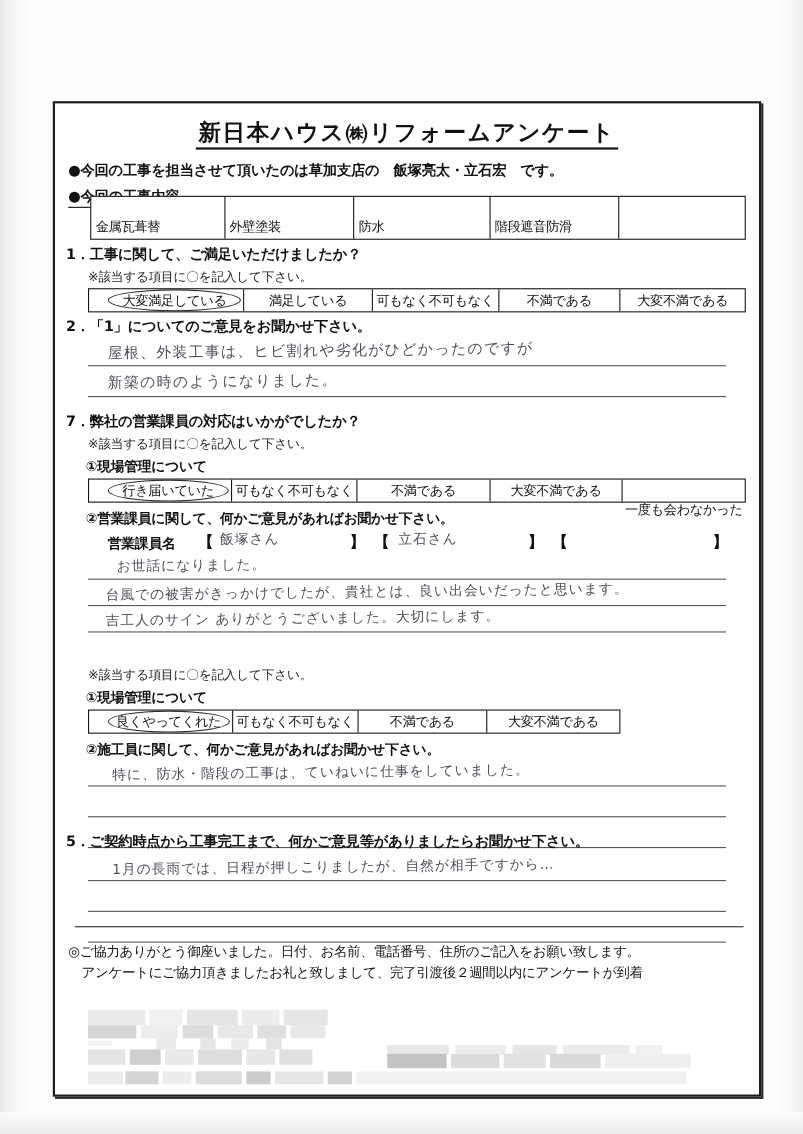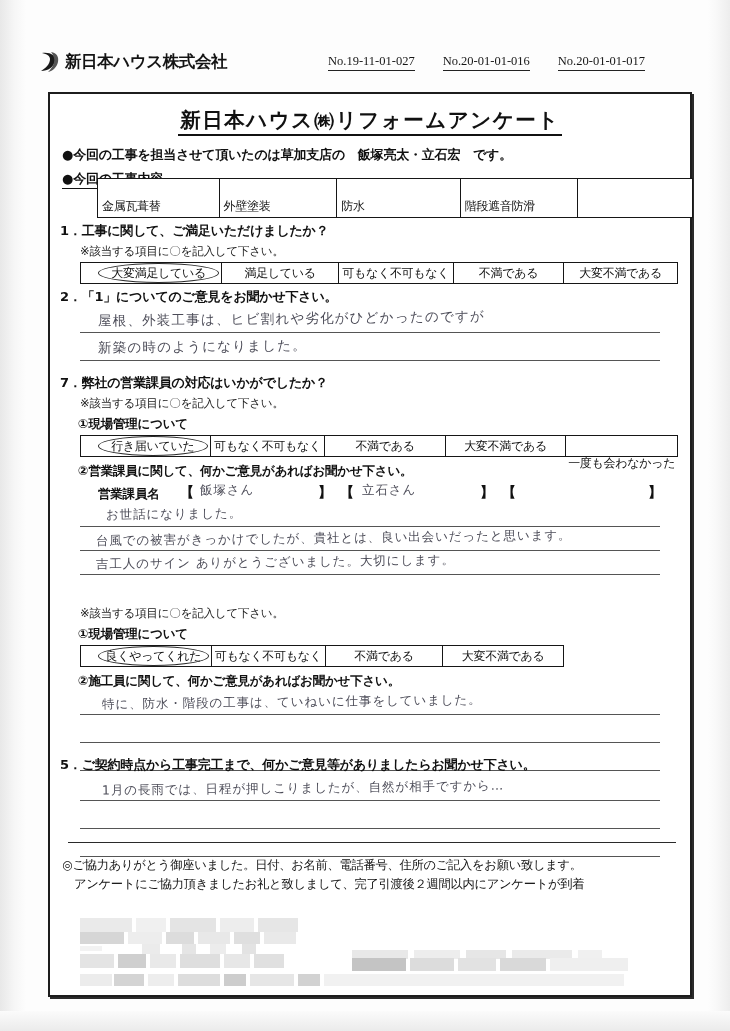--- a/index.html
+++ b/index.html
@@ -261,48 +261,32 @@
 </style>
 </head>
 <body>
 
 <div id="page">
 
   <div class="scan-edge-left"></div>
   <div class="scan-edge-right"></div>
   <div class="scan-edge-bottom"></div>
 
-  <div class="header">
-    <div class="logo-wrap">
-      <span class="logo-mark">
-        <svg width="22" height="24" viewBox="0 0 22 24">
-          <path d="M4 3 C12 2, 18 5, 17 11 C16 17, 10 21, 3 21 C8 18, 12 14, 12 9 C12 6, 9 4, 4 3 Z" fill="#1a1a1a"></path>
-          <path d="M13 2 C19 3, 21 7, 20 12 C19 17, 15 21, 10 22 C15 17, 17 12, 16 8 C15 5, 14 3, 13 2 Z" fill="#555"></path>
-        </svg>
-      </span>
-      <span class="logo-text">新日本ハウス株式会社</span>
-    </div>
-    <div class="doc-numbers">
-      <span class="doc-no">No.19-11-01-027</span>
-      <span class="doc-no">No.20-01-01-016</span>
-      <span class="doc-no">No.20-01-01-017</span>
-    </div>
-  </div>
 
   <div class="sheet">
     <div class="sheet-inner">
 
       <div class="title">
         <span>新日本ハウス㈱リフォームアンケート</span>
       </div>
 
       <div class="bullet-line" style="left:12px; top:52px;">●今回の工事を担当させて頂いたのは草加支店の　飯塚亮太・立石宏　です。</div>
       <div class="bullet-line underlined" style="left:12px; top:76px;">●今回の工事内容</div>
 
-      <div class="work-table" style="left:47px; top:84px; width:596px; height:40px;">
+      <div class="work-table" style="left:32px; top:84px; width:596px; height:40px;">
         <div class="work-cell" style="width:122px;">金属瓦葺替</div>
         <div class="work-cell" style="width:118px;">外壁塗装</div>
         <div class="work-cell" style="width:124px;">防水</div>
         <div class="work-cell" style="width:118px;">階段遮音防滑</div>
         <div class="work-cell" style="width:114px;"></div>
       </div>
 
       <div class="q-title" style="left:10px; top:128px;">1．工事に関して、ご満足いただけましたか？</div>
       <div class="q-note" style="left:30px; top:150px;">※該当する項目に〇を記入して下さい。</div>
       <div class="opt-table" style="left:30px; top:168px; width:598px; height:22px;">

